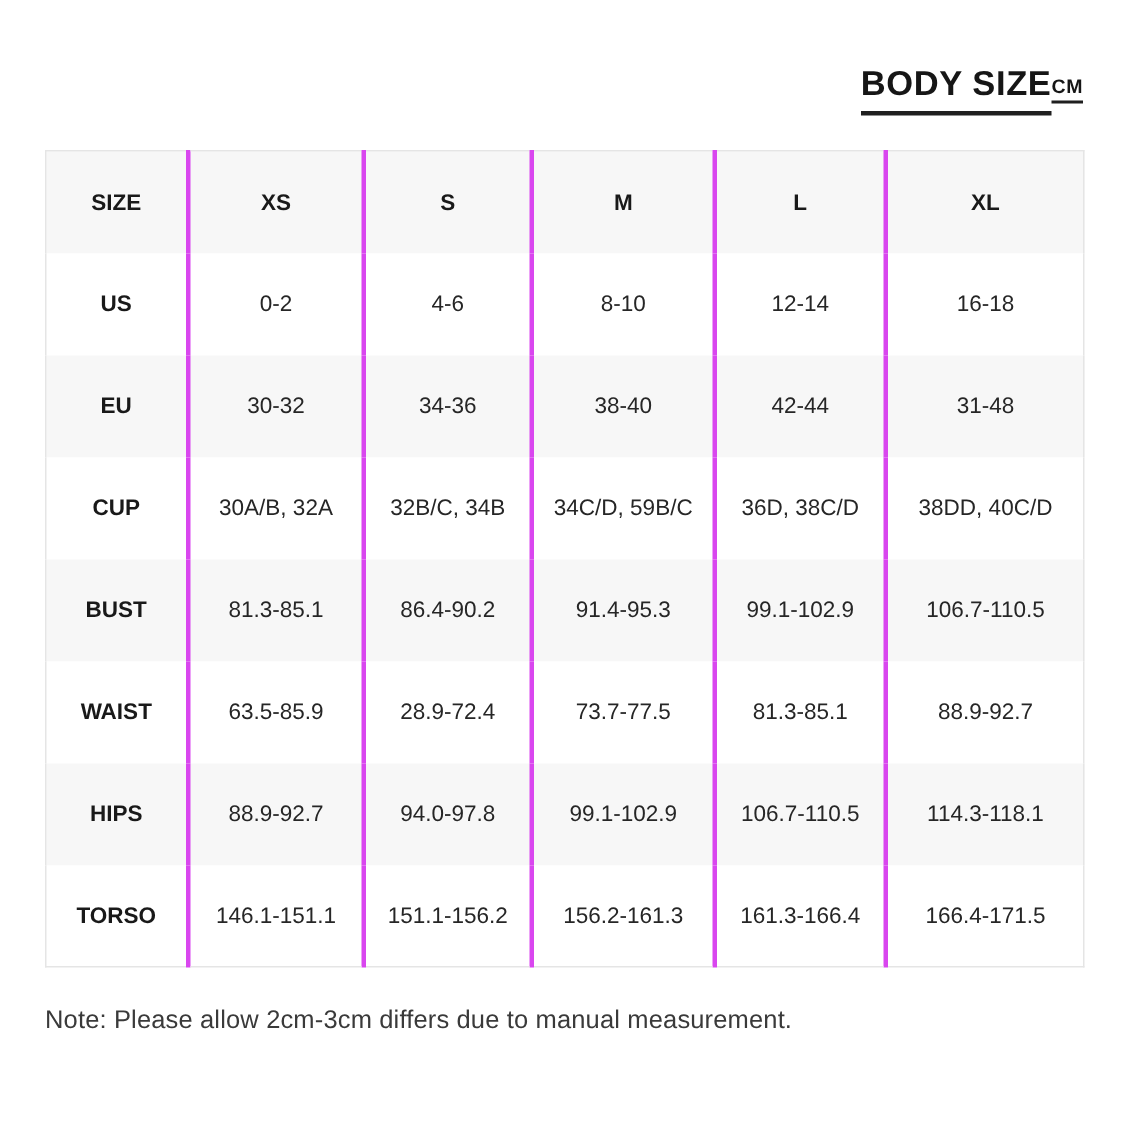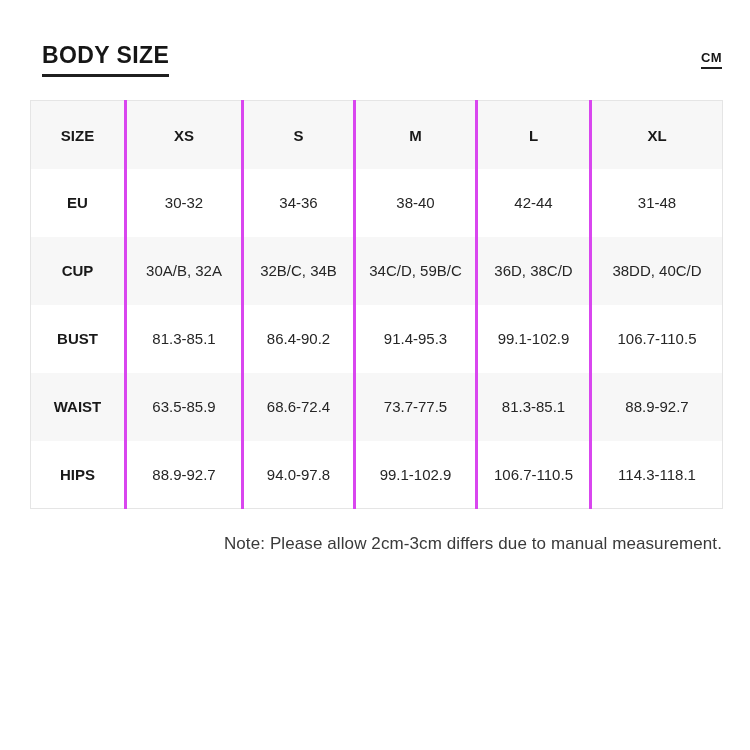--- a/index.html
+++ b/index.html
@@ -9,24 +9,23 @@
     height: 750px;
     overflow: hidden;
     font-family: "Liberation Sans", "DejaVu Sans", sans-serif;
     color: #1c1c1c;
   }
   .page {
     padding: 42px 28px 0 30px;
   }
   .header-row {
     display: flex;
-    justify-content: space-between;
+    justify-content: flex-end;
     align-items: flex-end;
     margin-bottom: 23px;
-    margin-left: 12px;
   }
   .page-title {
     font-size: 23px;
     font-weight: 700;
     letter-spacing: 0.4px;
     color: #161616;
     line-height: 1.15;
     padding-bottom: 6px;
     border-bottom: 3px solid #1f1f1f;
     display: inline-block;
@@ -60,21 +59,20 @@
   .size-table th { font-weight: 700; color: #191919; }
   .size-table th:first-child, .size-table td:first-child { border-left: none; }
   .size-table thead tr { background: #f7f7f7; }
   .size-table tbody tr:nth-child(even) { background: #f7f7f7; }
   .size-table tbody tr:nth-child(odd) { background: #ffffff; }
   .note {
     margin-top: 25px;
     font-size: 17px;
     color: #3a3a3a;
     letter-spacing: 0.1px;
-    text-align: right;
   }
 </style>
 </head>
 <body>
 
 <div class="page">
 
   <div class="header-row">
     <h1 class="page-title">BODY SIZE</h1>
     <a class="unit">CM</a>
@@ -94,20 +92,28 @@
         <th>SIZE</th>
         <th>XS</th>
         <th>S</th>
         <th>M</th>
         <th>L</th>
         <th>XL</th>
       </tr>
     </thead>
     <tbody>
       <tr>
+        <th>US</th>
+        <td>0-2</td>
+        <td>4-6</td>
+        <td>8-10</td>
+        <td>12-14</td>
+        <td>16-18</td>
+      </tr>
+      <tr>
         <th>EU</th>
         <td>30-32</td>
         <td>34-36</td>
         <td>38-40</td>
         <td>42-44</td>
         <td>31-48</td>
       </tr>
       <tr>
         <th>CUP</th>
         <td>30A/B, 32A</td>
@@ -120,31 +126,39 @@
         <th>BUST</th>
         <td>81.3-85.1</td>
         <td>86.4-90.2</td>
         <td>91.4-95.3</td>
         <td>99.1-102.9</td>
         <td>106.7-110.5</td>
       </tr>
       <tr>
         <th>WAIST</th>
         <td>63.5-85.9</td>
-        <td>68.6-72.4</td>
+        <td>28.9-72.4</td>
         <td>73.7-77.5</td>
         <td>81.3-85.1</td>
         <td>88.9-92.7</td>
       </tr>
       <tr>
         <th>HIPS</th>
         <td>88.9-92.7</td>
         <td>94.0-97.8</td>
         <td>99.1-102.9</td>
         <td>106.7-110.5</td>
         <td>114.3-118.1</td>
       </tr>
+      <tr>
+        <th>TORSO</th>
+        <td>146.1-151.1</td>
+        <td>151.1-156.2</td>
+        <td>156.2-161.3</td>
+        <td>161.3-166.4</td>
+        <td>166.4-171.5</td>
+      </tr>
     </tbody>
   </table>
 
   <p class="note">Note: Please allow 2cm-3cm differs due to manual measurement.</p>
 
 </div>
 
 </body></html>

